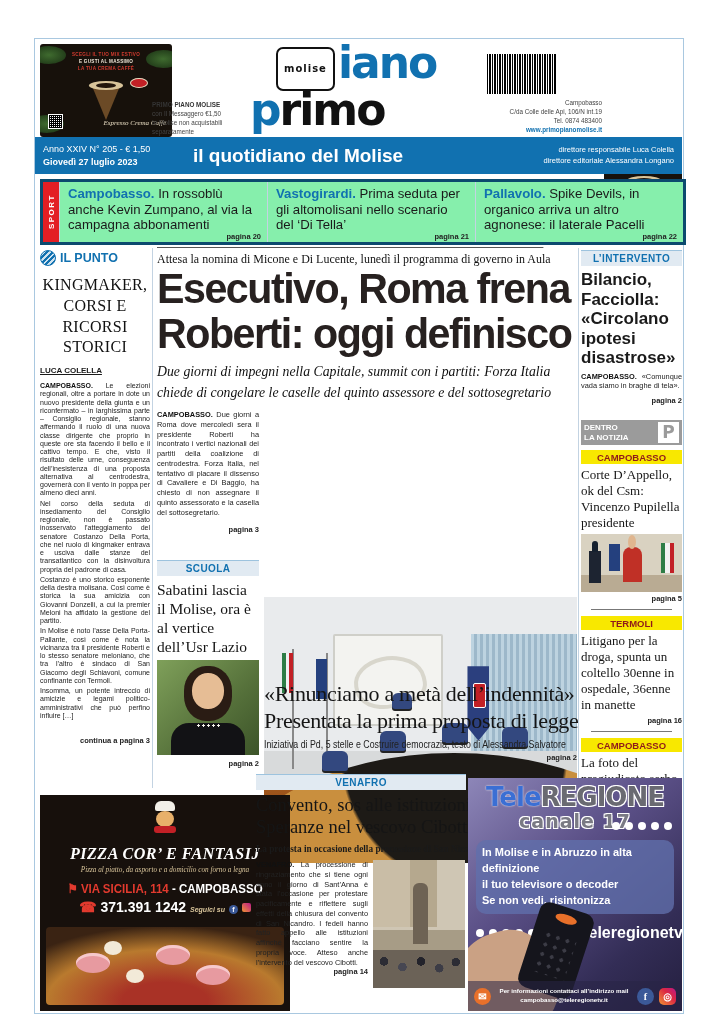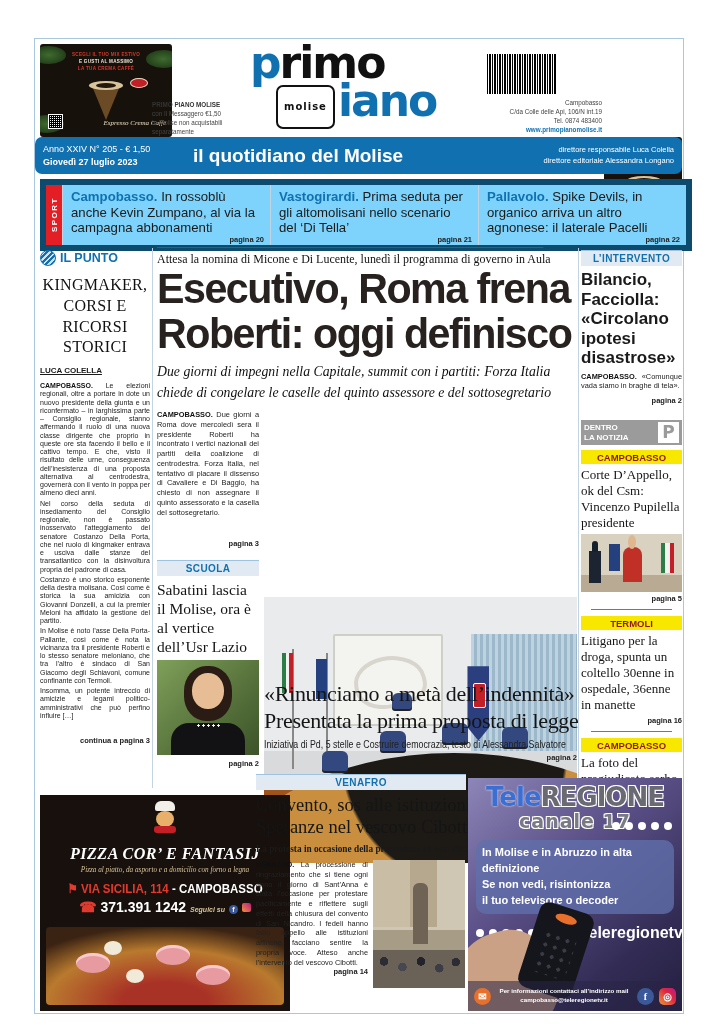--- a/index.html
+++ b/index.html
@@ -27,23 +27,23 @@
       background-blend-mode:multiply;border:1px solid #fff;}
   .coffee-txt{position:absolute;text-align:center;font-size:4.6px;line-height:1.5;color:#efe7d8;letter-spacing:.3px;font-weight:bold;}
   .coffee-txt .red{color:#d23b2f;}
   .coffee-brand{position:absolute;font-family:"Liberation Serif",serif;font-style:italic;color:#e8dcc2;font-size:7px;}
   .redbadge{position:absolute;width:16px;height:8px;border-radius:50%;background:#c22026;border:1px solid #e8dcc2;}
   .tiny{font-size:6.3px;line-height:1.45;color:#444;}
   .logo-line{font-family:"DejaVu Sans",sans-serif;font-weight:bold;font-size:44px;line-height:38px;letter-spacing:-2px;}
   .molise-badge{display:inline-block;border:2px solid #111;border-radius:7px;font-size:10px;font-weight:bold;
                 color:#111;padding:1px 6px;letter-spacing:1px;vertical-align:6px;margin-right:3px;}
   .barcode{background:repeating-linear-gradient(90deg,#000 0 1px,#fff 1px 2px,#000 2px 4px,#fff 4px 5px);}
-  .blueband{background:#1171b0;color:#fff;display:flex;align-items:center;border-radius:7px;}
-  
-  .sport-strip{border:6px solid #0c4a6e;display:flex;background:#7dd3fc;}
+  .blueband{background:#1171b0;color:#fff;display:flex;align-items:center;}
+  
+  .sport-strip{border:3px solid #0c4a6e;display:flex;background:#86efac;}
   .sport-tab{background:#e31e24;color:#fff;width:16px;display:flex;align-items:center;justify-content:center;}
   .sport-tab span{writing-mode:vertical-rl;transform:rotate(180deg);font-size:8px;font-weight:bold;letter-spacing:1.5px;}
   .sport-item{flex:1;padding:4px 8px 2px 8px;position:relative;border-left:1px solid #c3d3e2;}
   .sport-item:first-of-type{border-left:none;}
   .sport-item .txt{font-size:13.2px;line-height:1.18;color:#1a1a1a;}
   .sport-item .lead{color:#1171b0;font-weight:bold;}
   .sport-item .pagina{position:absolute;right:6px;bottom:1px;}
   
   .punto-head{display:flex;align-items:center;gap:4px;color:#1171b0;font-weight:bold;font-size:12.5px;}
   .punto-globe{width:14px;height:14px;border-radius:50%;background:repeating-linear-gradient(135deg,#1171b0 0 2px,#cfe2ef 2px 4px);border:1.5px solid #1171b0;}
@@ -164,25 +164,25 @@
   </div>
 
   <div class="abs tiny" style="left:152px;top:100px;width:90px;">
     <div style="font-weight:bold;color:#333;">PRIMO PIANO MOLISE</div>
     <div>con Il Messaggero €1,50</div>
     <div>In Molise non acquistabili</div>
     <div>separatamente</div>
   </div>
 
   <div class="abs" style="left:250px;top:44px;width:220px;">
+    <div class="logo-line" style="padding-left:26px;">
+      <span class="molise-badge">molise</span><span style="color:#1171b0;">iano</span>
+    </div>
     <div class="logo-line">
       <span style="color:#1171b0;">p</span><span style="color:#111;">rimo</span>
-    </div>
-    <div class="logo-line" style="padding-left:26px;">
-      <span class="molise-badge">molise</span><span style="color:#1171b0;">iano</span>
     </div>
   </div>
 
   <div class="abs barcode" style="left:487px;top:54px;width:70px;height:40px;"></div>
   <div class="abs tiny" style="left:470px;top:98px;width:132px;text-align:right;">
     <div>Campobasso</div>
     <div>C/da Colle delle Api, 106/N int.19</div>
     <div>Tel. 0874 483400</div>
     <div style="font-weight:bold;color:#1171b0;">www.primopianomolise.it</div>
     <div>info@primopianomolise.it</div>
@@ -259,21 +259,21 @@
     <div>Esecutivo, Roma frena</div>
     <div>Roberti: oggi definisco</div>
   </div>
   <div class="abs serif deck" style="left:157px;top:361px;width:424px;">
     <div>Due giorni di impegni nella Capitale, summit con i partiti: Forza Italia</div>
     <div>chiede di congelare le caselle del quinto assessore e del sottosegretario</div>
   </div>
 
   <div class="abs body-txt" style="left:157px;top:410px;width:102px;">
     <p><b class="lead">CAMPOBASSO.</b><span> Due giorni a Roma dove mercoledì sera il presidente Roberti ha incontrato i vertici nazionali dei partiti della coalizione di centrodestra. Forza Italia, nel tentativo di placare il dissenso di Cavaliere e Di Baggio, ha chiesto di non assegnare il quinto assessorato e la casella del sottosegretario.</span></p>
-    <div class="pagina" style="margin-top:22px;">pagina 3</div>
+    <div class="pagina" style="margin-top:8px;">pagina 3</div>
   </div>
 
   <div class="abs" style="left:157px;top:560px;width:102px;">
     <div class="label-bar">SCUOLA</div>
     <div class="serif scuola-title">Sabatini lascia il Molise, ora è al vertice dell’Usr Lazio</div>
     <div class="ph portrait" style="width:102px;height:95px;">
       <div class="hair"></div>
         <div class="face"></div>
         <div class="bodyb"></div>
         <div class="pearl"></div>
@@ -404,22 +404,22 @@
     <div class="tv-ch">canale 17</div>
     <div class="dots" style="position:absolute;right:10px;top:44px;">
         <i></i>
         <i></i>
         <i></i>
         <i></i>
         <i></i>
       </div>
     <div class="tv-box" style="margin:8px 8px 0;">
       <div>In Molise e in Abruzzo in alta definizione</div>
+      <div>il tuo televisore o decoder</div>
       <div>Se non vedi, risintonizza</div>
-      <div>il tuo televisore o decoder</div>
     </div>
     <div style="display:flex;align-items:center;gap:6px;margin:10px 8px 0;">
       <div class="dots">
           <i></i>
           <i></i>
           <i></i>
           <i></i>
           <i></i>
         </div>
       <div class="tv-site">www.teleregionetv.it</div>

